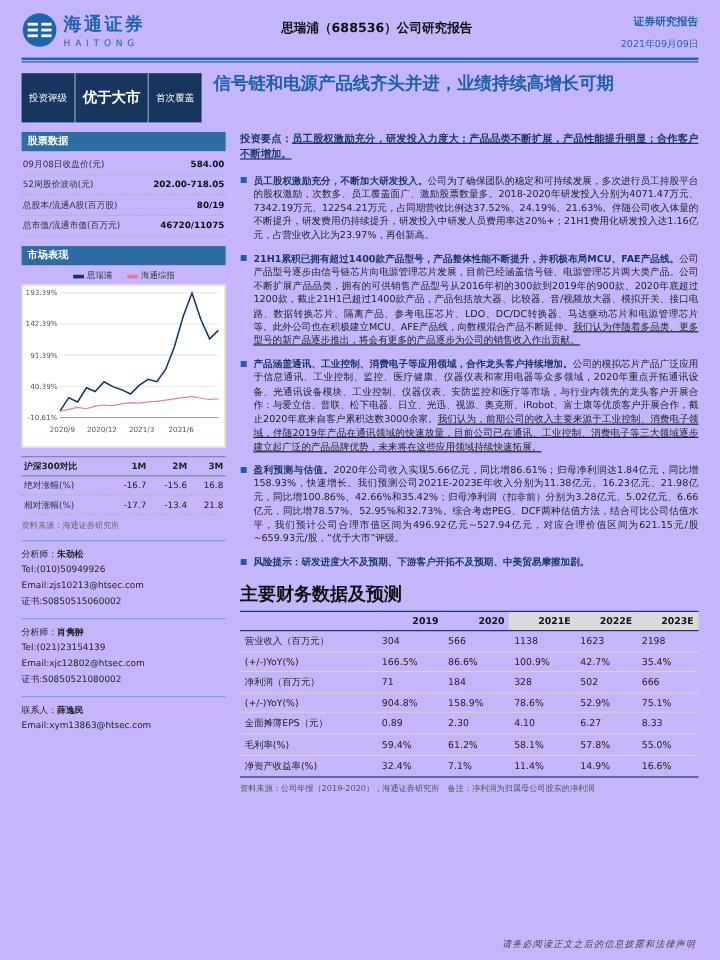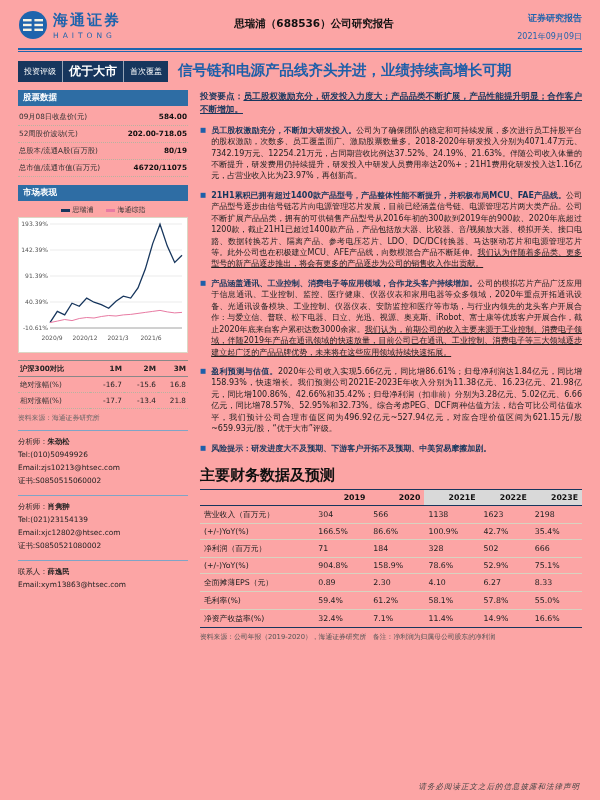--- a/index.html
+++ b/index.html
@@ -1,38 +1,38 @@
 <!DOCTYPE html>
 <html><head>
 <meta charset="utf-8">
 <style>
   * { margin:0; padding:0; box-sizing:border-box; }
   html,body { background:#e9e4d2; }
   body { font-family:"DejaVu Sans","Liberation Sans",sans-serif; }
-  .page { width:600px; height:800px; background:#fca5a5; margin:0 auto; position:relative;
+  .page { width:600px; height:800px; background:#c4b5fd; margin:0 auto; position:relative;
           padding:10px 18px 8px 18px; overflow:hidden; }
 
   
   .hdr { display:flex; align-items:flex-start; padding-bottom:6px; }
   .logo-block { display:flex; align-items:center; width:138px; flex:none; }
   .emblem { width:30px; height:30px; flex:none; margin-right:5px; }
   .logo-txt .cn { font-size:15px; font-weight:bold; color:#1e64ad; letter-spacing:2px; }
   .logo-txt .en { font-size:7.5px; color:#1e64ad; letter-spacing:4px; margin-top:1px; }
   .hdr-center { flex:1; text-align:center; padding-top:2px; }
   .hdr-cat { color:#1e64ad; font-weight:bold; font-style:italic; font-size:8.5px; }
   .hdr-report { color:#111; font-weight:bold; font-size:10.5px; margin-top:5px; }
   .hdr-right { width:110px; flex:none; text-align:right; padding-top:2px; }
   .hdr-r1 { color:#1e64ad; font-weight:bold; font-size:9px; }
   .hdr-r2 { color:#1e64ad; font-size:8px; margin-top:6px; }
   .hdr-rule { border-top:2px solid #1e64ad; border-bottom:1px solid #1e64ad; height:4px; }
 
   
   .rt-row { display:flex; gap:10px; margin-top:9px; align-items:flex-start; }
   .rating-bar { background:#17365d; color:#fff; display:flex; align-items:stretch; flex:none; }
-  .rating-bar span { display:flex; align-items:center; padding:2px 6px; }
+  .rating-bar span { display:flex; align-items:center; padding:12px 6px; }
   .r-label { font-size:8px; border-right:1px solid rgba(255,255,255,.55); }
   .r-value { font-size:12px; font-weight:bold; }
   .r-badge { font-size:8px; border-left:1px solid rgba(255,255,255,.55); }
   .doc-title { color:#1e5fa9; font-weight:bold; font-size:14.5px; line-height:1.35; flex:1; }
 
   
   .cols { display:flex; gap:12px; margin-top:8px; }
   .left-col { width:170px; flex:none; }
   .right-col { flex:1; min-width:0; }
 

